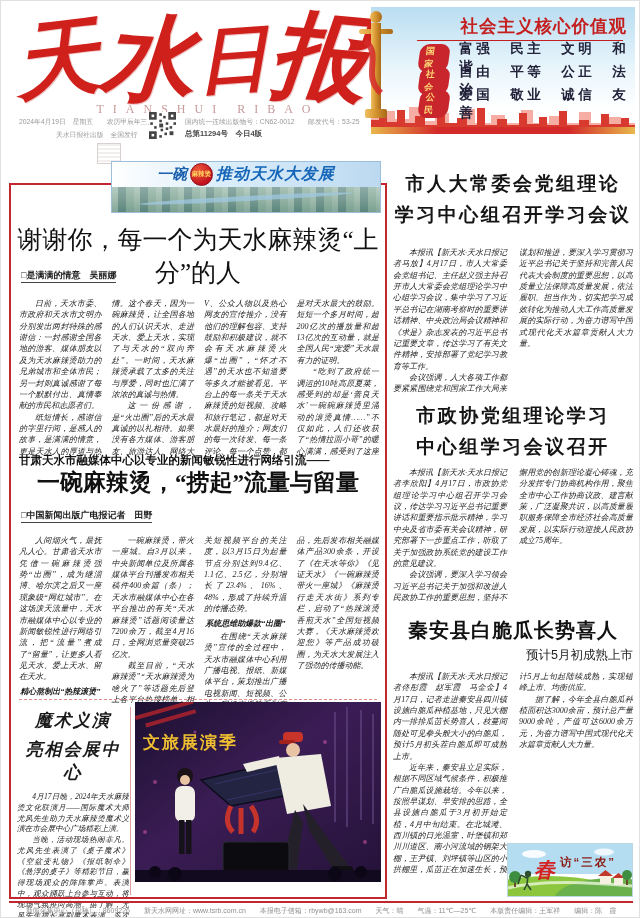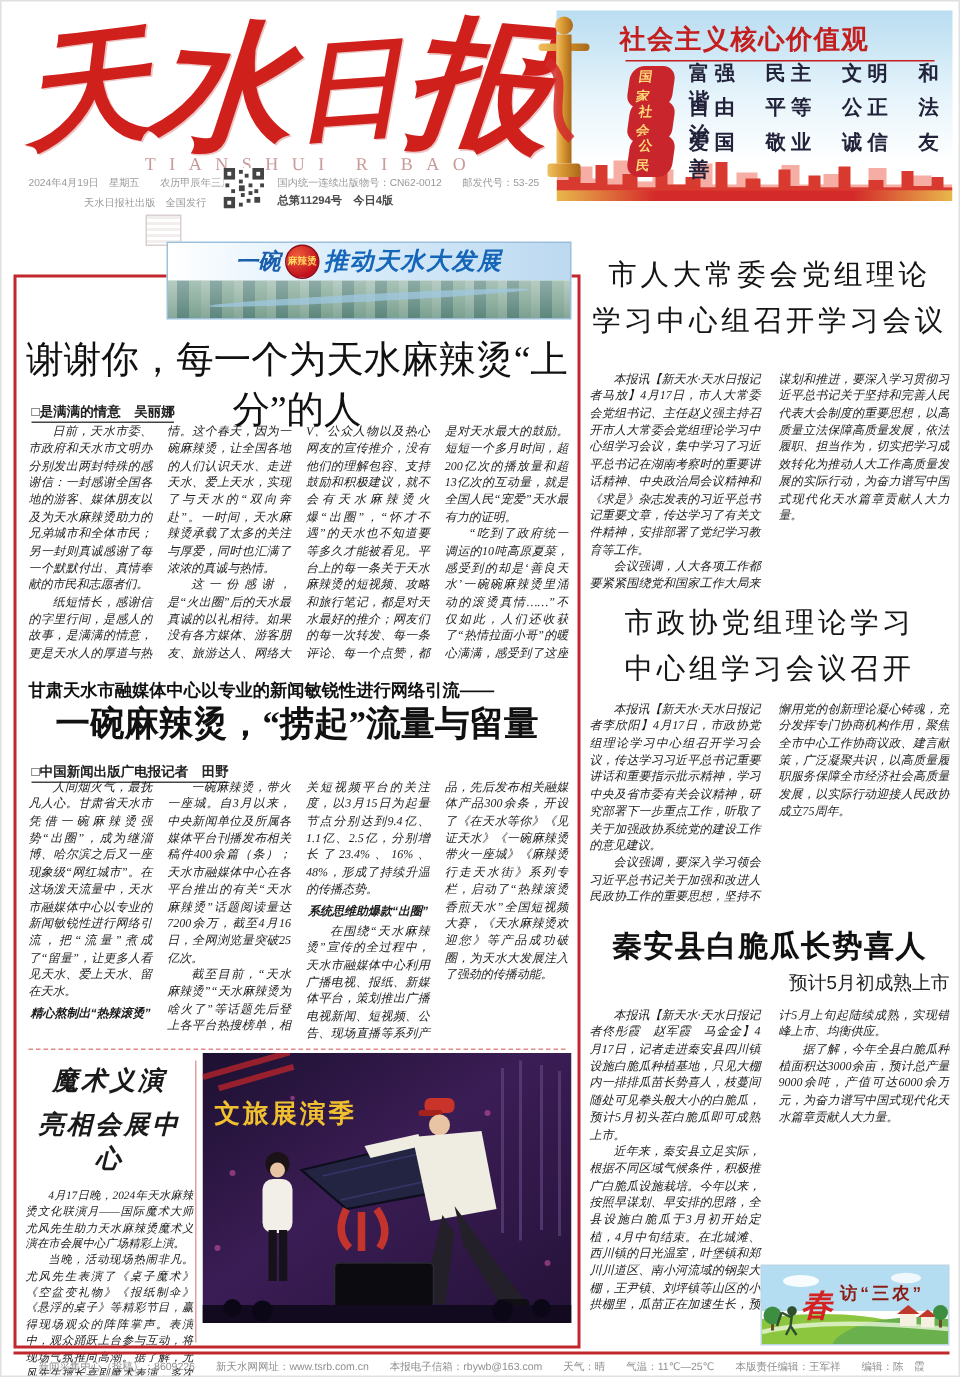--- a/index.html
+++ b/index.html
@@ -13,21 +13,21 @@
   .mc0{font-size:84px;transform:rotate(-7deg) translateY(-4px);}
   .mc1{font-size:94px;transform:rotate(4deg);}
   .mc2{font-size:72px;transform:rotate(-4deg) translateY(-10px);}
   .mc3{font-size:96px;transform:rotate(5deg);}
   .mast-sub{left:72px;top:101px;width:270px;text-align:center;font-size:12px;letter-spacing:9px;color:#c99a9a;font-family:"Liberation Serif",serif;}
   .dateline{font-size:6.8px;color:#9a9a9a;font-family:"Liberation Sans","DejaVu Sans",sans-serif;white-space:nowrap;}
   .issue{font-weight:bold;color:#4a4a4a;font-size:7.5px;}
   .ministamp{left:96px;top:142px;width:22px;height:19px;border:1px solid #d8cfcf;background:repeating-linear-gradient(180deg,#f3eeee 0 2px,#ffffff 2px 4px);}
   
   .values{left:370px;top:6px;width:264px;height:127px;background:linear-gradient(180deg,#b9ddf1 0%,#e6f4fb 45%,#ffffff 80%);overflow:hidden;}
-  .values-title{position:absolute;left:42px;top:7px;width:214px;text-align:left;font-size:17.5px;font-weight:bold;color:#c41e1e;letter-spacing:1px;font-family:"Liberation Serif",serif;}
+  .values-title{position:absolute;left:42px;top:7px;width:214px;text-align:right;font-size:17.5px;font-weight:bold;color:#c41e1e;letter-spacing:1px;font-family:"Liberation Serif",serif;}
   .values-rule{position:absolute;left:46px;top:33px;width:206px;height:0;border-top:1.5px solid #c41e1e;}
   .vrow{position:absolute;left:48px;width:212px;height:20px;display:flex;align-items:center;z-index:2;}
   .vlabel{background:#c8252c;color:#ffd876;font-size:9px;font-weight:bold;padding:1px 6px;border-radius:9px;transform:skewX(-8deg);font-family:"Liberation Sans",sans-serif;letter-spacing:1px;}
   .vtext{margin-left:10px;font-size:13.5px;font-weight:bold;color:#22223a;letter-spacing:3.5px;font-family:"Liberation Serif",serif;}
   .values-band{position:absolute;left:0;bottom:0;width:100%;height:9px;background:linear-gradient(90deg,#e8b84b,#d42a2a 25%,#d42a2a 75%,#e8b84b);}
   .skyline{position:absolute;left:0;bottom:7px;width:100%;height:26px;z-index:1;}
   .pillar{left:352px;top:4px;width:46px;height:122px;z-index:3;}
   
   .redbox{left:8px;top:182px;width:378px;height:716px;border:2px solid #c2272d;box-sizing:border-box;background:#fff;}
   
@@ -37,31 +37,31 @@
   .banner-badge{width:21px;height:21px;margin:0 3px;border-radius:50%;background:radial-gradient(circle at 35% 30%,#f05a3a,#c1121f 70%);color:#ffd75e;font-size:6.5px;font-weight:bold;display:flex;align-items:center;justify-content:center;font-family:"Liberation Sans",sans-serif;border:1px solid #8f0e18;}
   .banner-suffix{font-size:16px;font-weight:bold;font-style:italic;color:#1566b8;letter-spacing:1px;font-family:"Liberation Sans",sans-serif;text-align:right;}
   .banner-photo{height:25px;background:linear-gradient(180deg,#9fbcb0 0%,#7da391 55%,#5d8a77 100%);position:relative;overflow:hidden;}
   .banner-photo:before{content:"";position:absolute;inset:0;background:repeating-linear-gradient(90deg,rgba(255,255,255,.25) 0 6px,rgba(90,120,140,.25) 6px 14px,rgba(190,210,200,.3) 14px 22px);}
   .banner-photo:after{content:"";position:absolute;left:10%;top:9px;width:80%;height:5px;border-radius:50%;background:rgba(160,200,225,.75);transform:rotate(-3deg);}
   
   .h-main{left:16px;top:222px;width:362px;text-align:center;font-size:25px;font-weight:normal;color:#111;font-family:"Liberation Serif",serif;letter-spacing:0;}
   .byline{font-size:9px;font-weight:bold;color:#222;border-bottom:1.5px solid #444;padding-bottom:2px;font-family:"Liberation Sans",sans-serif;}
   .body-txt{font-size:8px;line-height:1.42;text-align:justify;color:#1c1c1c;column-gap:10px;column-fill:auto;overflow:hidden;font-family:"Liberation Serif",serif;font-style:italic;}
   .body-txt p{margin:0;text-indent:2em;}
-  .cols4{column-count:4;}
+  .cols4{column-count:4;margin-top:16px;}
   .cols2{column-count:2;column-gap:12px;}
   .subhead{font-weight:bold;text-indent:0 !important;text-align:center;margin:3px 0 2px 0 !important;font-family:"Liberation Sans",sans-serif;}
   .kicker{left:18px;top:452px;width:360px;font-size:11.5px;font-weight:600;color:#111;font-family:"Liberation Sans","DejaVu Sans",sans-serif;}
   .h-media{left:16px;top:466px;width:362px;text-align:center;font-size:23px;font-weight:bold;color:#111;font-family:"Liberation Serif",serif;}
   .dashed{left:18px;top:698px;width:358px;border-top:1px dashed #e28a8a;}
   
   .magic-title{text-align:center;font-size:17px;font-weight:bold;font-style:italic;color:#1a1a1a;font-family:"DejaVu Serif",serif;letter-spacing:2px;}
   .magic-rule{left:129px;top:706px;height:188px;border-left:1px solid #e0a0a0;}
   
-  .h-right{width:240px;text-align:center;font-weight:normal;color:#151515;font-family:"Liberation Sans","DejaVu Sans",sans-serif;font-size:19px;letter-spacing:2.5px;line-height:1.62;}
+  .h-right{width:240px;text-align:center;font-weight:bold;color:#151515;font-family:"Liberation Sans","DejaVu Sans",sans-serif;font-size:19px;letter-spacing:2.5px;line-height:1.62;}
   .h-qinan{width:240px;text-align:center;font-weight:bold;font-size:20px;color:#111;font-family:"Liberation Serif",serif;letter-spacing:1px;}
   .sub-qinan{width:240px;text-align:right;font-size:12.5px;color:#222;font-family:"Liberation Sans",sans-serif;}
   
   .photo{left:134px;top:701px;width:246px;height:180px;overflow:hidden;}
   
   .spring{left:506px;top:842px;width:126px;height:54px;background:#fff;border:1px solid #bcd6e6;box-sizing:border-box;}
   
   .footrule{left:8px;top:900px;width:624px;height:1.5px;background:#c2272d;}
   .footer{left:0;top:905px;width:640px;text-align:center;font-size:7px;color:#8f8f8f;font-family:"Liberation Sans","DejaVu Sans",sans-serif;white-space:nowrap;}
 </style>

